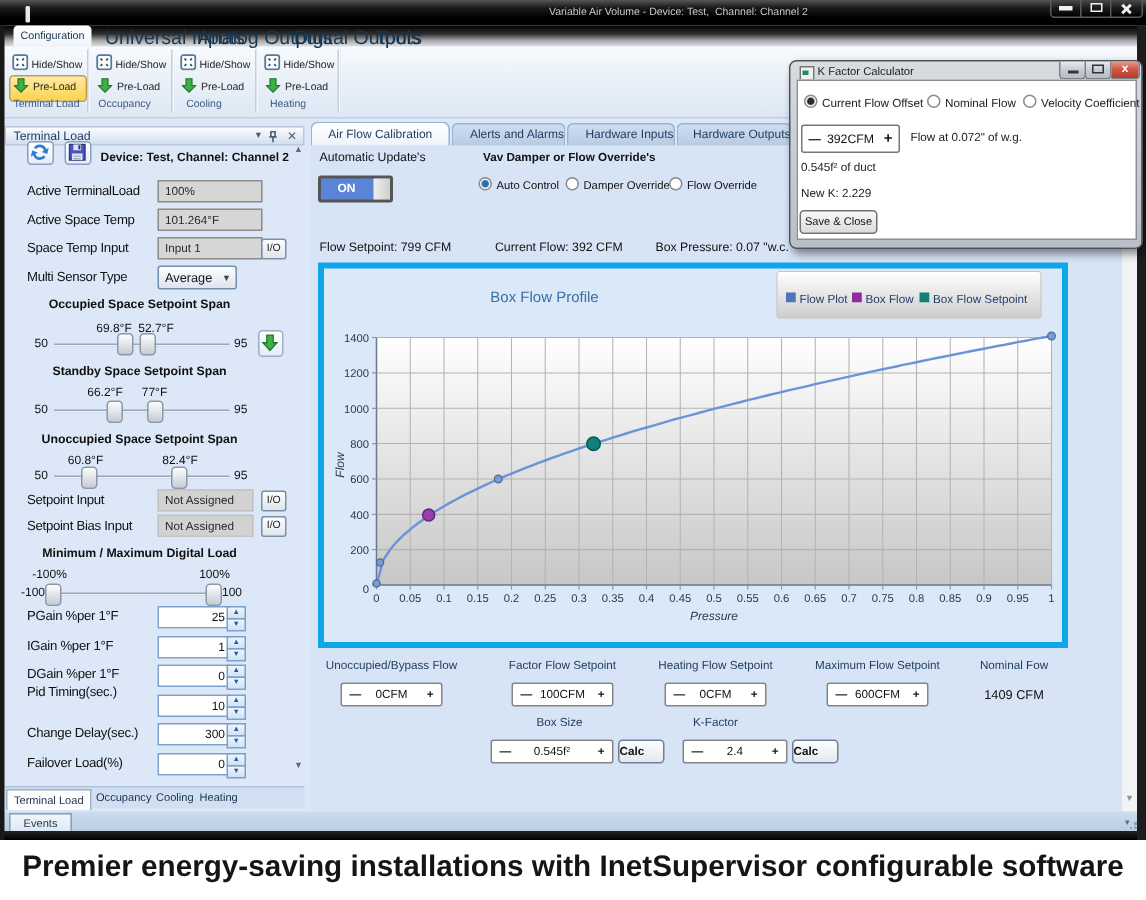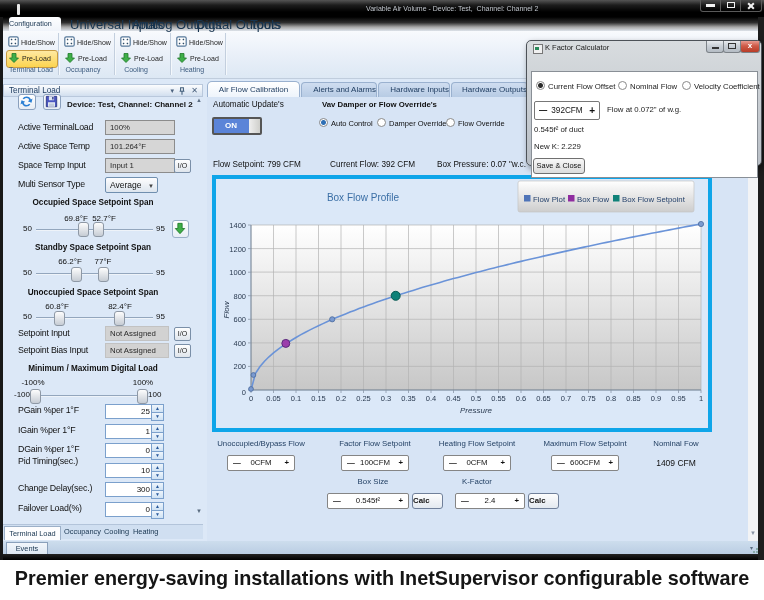--- a/index.html
+++ b/index.html
@@ -5,21 +5,21 @@
 #win{position:absolute;left:0;top:0;width:764px;height:560px;background:#dce8f7}
 
 #titlebar{position:absolute;left:0;top:0;width:764px;height:17px;background:linear-gradient(#555 0%,#1d1d1d 30%,#000 70%)}
 #tabstrip{position:absolute;left:0;top:17px;width:764px;height:14px;background:linear-gradient(#000 0%,#2e2e2e 40%,#a8a8a8 72%,#dde3ea 100%)}
 #wicon{position:absolute;left:17px;top:4px;width:3px;height:11px;background:#e8e8e8;border-radius:1px}
 #wtitle{position:absolute;left:366px;top:5px;white-space:nowrap;color:#c3c8cf;font-size:7px;text-shadow:0 0 3px #000}
 .capbtn{position:absolute;top:0px;height:11px;background:linear-gradient(#4a4a4a,#1a1a1a 50%,#000);border:1px solid #5a5a5a;border-top:none;color:#f0f0f0;text-align:center;font-size:7px;font-weight:bold;line-height:10px}
 
 #ribbon{position:absolute;left:0;top:31px;width:764px;height:47px;background:linear-gradient(#f8fafd,#e8eff8 55%,#dde8f4);border-bottom:1px solid #c0cddd}
 .rtab{position:absolute;top:18px;height:13px;font-size:13px;color:#17344f;text-align:left;white-space:nowrap;line-height:13px}
-#tabactive{position:absolute;left:9px;top:17px;width:52px;height:14px;background:linear-gradient(#fdfeff,#f0f4fa);border-radius:3px 3px 0 0;color:#17344f;font-size:7.2px;line-height:14px}
+#tabactive{position:absolute;left:9px;top:17px;width:52px;height:14px;background:linear-gradient(#fdfeff,#f0f4fa);border-radius:3px 3px 0 0;color:#17344f;font-size:7.2px;text-align:center;line-height:14px}
 .rsep{position:absolute;top:33px;height:42px;width:1px;background:#c3cfde;border-right:1px solid #f4f8fc}
 .rbtn{position:absolute;height:14px;font-size:7px;color:#1e1e1e;line-height:14px;white-space:nowrap}
 .glabel{position:absolute;top:66px;height:11px;font-size:7px;color:#3b5a7e;text-align:center;width:56px}
 .hsicon{display:inline-block;width:11px;height:11px;vertical-align:-2px;margin-right:2px}
 .garrow{display:inline-block;width:10px;height:10px;vertical-align:-2px;margin-right:3px}
 #preload1{position:absolute;left:6px;top:50px;width:50px;height:16px;background:linear-gradient(#ffe9a2,#fcd44f);border:1px solid #c89b42;border-radius:3px}
 
 #lpanel{position:absolute;left:3px;top:84px;width:200px;height:454px;background:#dce8f7}
 #lphead{position:absolute;left:0px;top:0px;width:200px;height:13px;background:linear-gradient(#fcfdfe,#d2dfef);border:1px solid #b9c8dc;color:#1c3a5e;font-size:8.2px;line-height:12px;box-sizing:border-box}
 .lbl{position:absolute;left:15px;font-weight:normal;font-size:8.8px;color:#101010;white-space:nowrap;letter-spacing:-0.2px}
@@ -48,21 +48,21 @@
 .radio{display:inline-block;width:7px;height:7px;border-radius:50%;background:#fff;border:1px solid #8a8a8a;vertical-align:-1px;margin-right:3px}
 
 #chart{position:absolute;left:212px;top:175px;width:492px;height:249px;background:#dbe8f8;border:4px solid #0ea5e9}
 
 .stepper{position:absolute;height:14px;background:#fff;border:1px solid #858585;border-radius:2px;font-size:7.8px;color:#111;text-align:center;line-height:14px}
 .steplbl{position:absolute;font-size:7.8px;color:#1c3a5e;text-align:center;white-space:nowrap}
 .calcbtn{position:absolute;height:14px;background:linear-gradient(#fdfdfd,#e3e9f0);border:1px solid #70809a;border-radius:3px;font-size:7.8px;color:#111;line-height:13px;font-weight:bold}
 
 #dlg{position:absolute;left:526px;top:40px;width:234px;height:124px;background:linear-gradient(#d8dcdf,#b9bfc6);border:1px solid #4d5258;border-radius:5px;box-shadow:2px 3px 6px rgba(0,0,0,.45)}
 #dlgtitle{position:absolute;left:18px;top:2px;font-size:7.5px;color:#1a1a1a;white-space:nowrap}
-#dlgbody{position:absolute;left:4px;top:30px;width:225px;height:105px;background:#fff;border:1px solid #898f96}
+#dlgbody{position:absolute;left:4px;top:12px;width:225px;height:105px;background:#fff;border:1px solid #898f96}
 .dcapbtn{position:absolute;top:0px;height:11px;border:1px solid #7c8288;border-top:none;border-radius:0 0 3px 3px;text-align:center}
 .dtext{position:absolute;font-size:7.8px;color:#222;white-space:nowrap}
 #caption{position:absolute;left:0;top:567px;width:764px;text-align:center;font-weight:bold;font-size:19.8px;color:#151515;font-family:"Liberation Sans",sans-serif}
 </style></head>
 <body>
 <div id="win">
   <div id="titlebar"></div>
   <div id="tabstrip"></div>
   <div id="wicon"></div>
   <div id="wtitle">Variable Air Volume - Device: Test,&nbsp; Channel: Channel 2</div>

